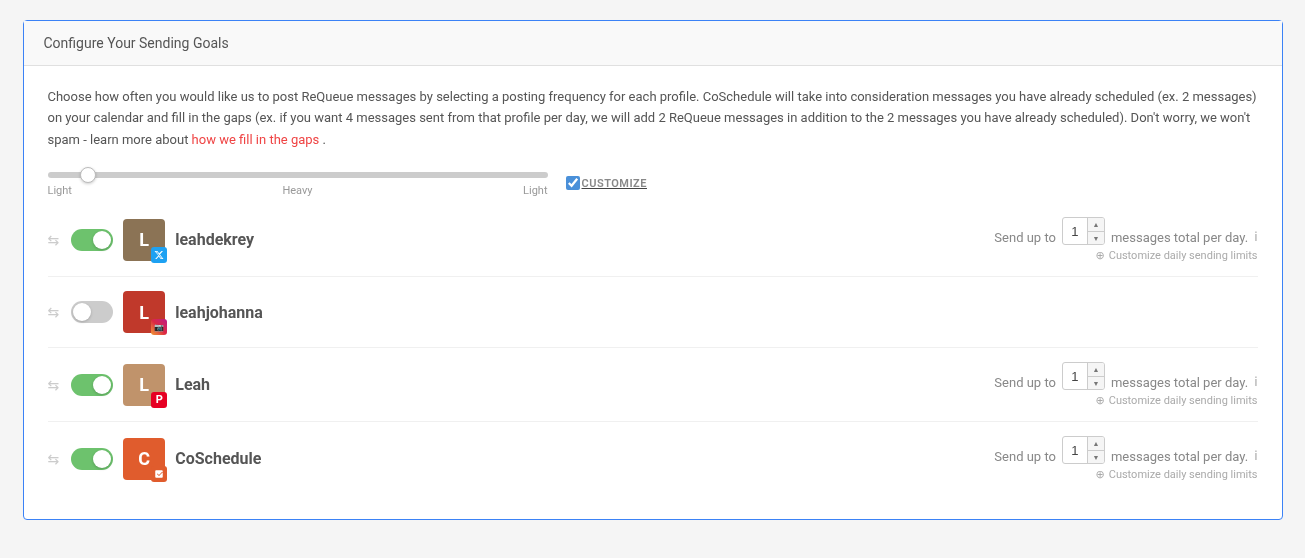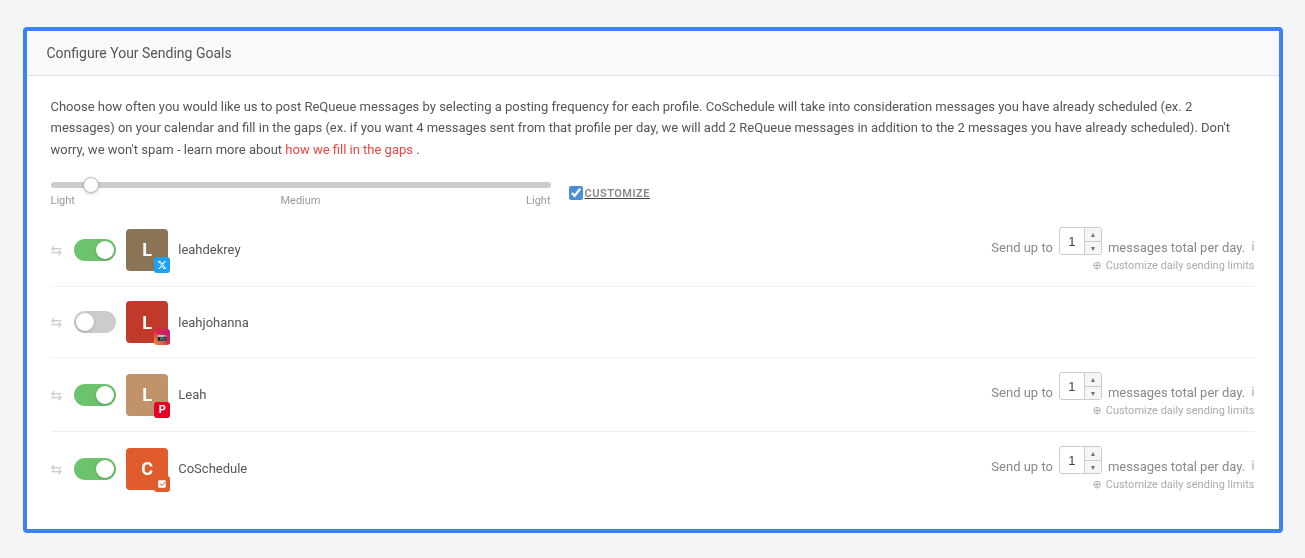--- a/index.html
+++ b/index.html
@@ -4,23 +4,23 @@
   <style>
     * { box-sizing: border-box; margin: 0; padding: 0; }
     body {
       font-family: -apple-system, BlinkMacSystemFont, "Segoe UI", Roboto, Helvetica, Arial, sans-serif;
       background: #f5f5f5;
       color: #444;
       font-size: 13px;
     }
     .page-wrapper {
       background: #fff;
-      margin: 27px auto;
+      margin: 20px auto;
       max-width: 1260px;
-      border: 4px solid #3b82f6;
+      border: 1px solid #3b82f6;
       border-radius: 4px;
       padding: 0;
     }
     .page-header {
       background: #f9f9f9;
       border-bottom: 1px solid #e0e0e0;
       padding: 14px 20px;
     }
     .page-header-title {
       font-size: 14px;
@@ -183,23 +183,23 @@
       height: 16px;
       border-radius: 3px;
       display: flex;
       align-items: center;
       justify-content: center;
       font-size: 9px;
       color: #fff;
       font-weight: bold;
     }
     .profile-name {
-      font-size: 13px;
+      font-size: 16px;
       color: #555;
-      font-weight: 400;
+      font-weight: 700;
     }
     .profile-right {
       flex: 1;
       display: flex;
       align-items: center;
       justify-content: flex-end;
       flex-direction: column;
       align-items: flex-end;
       gap: 4px;
     }
@@ -292,21 +292,21 @@
     </p>
 
     <div class="slider-row">
       <div class="slider-container">
         <div class="slider-track">
           <div class="slider-bg"></div>
           <div class="slider-thumb"></div>
         </div>
         <div class="slider-labels">
           <span class="slider-label">Light</span>
-          <span class="slider-label">Medium</span>
+          <span class="slider-label">Heavy</span>
           <span class="slider-label">Light</span>
         </div>
       </div>
       <div class="customize-row" style="margin-bottom:0;">
         <input type="checkbox" class="customize-checkbox" checked="" style="">
         <span class="customize-label">CUSTOMIZE</span>
       </div>
     </div>
 
     <div class="profiles-list" id="profiles-list">

